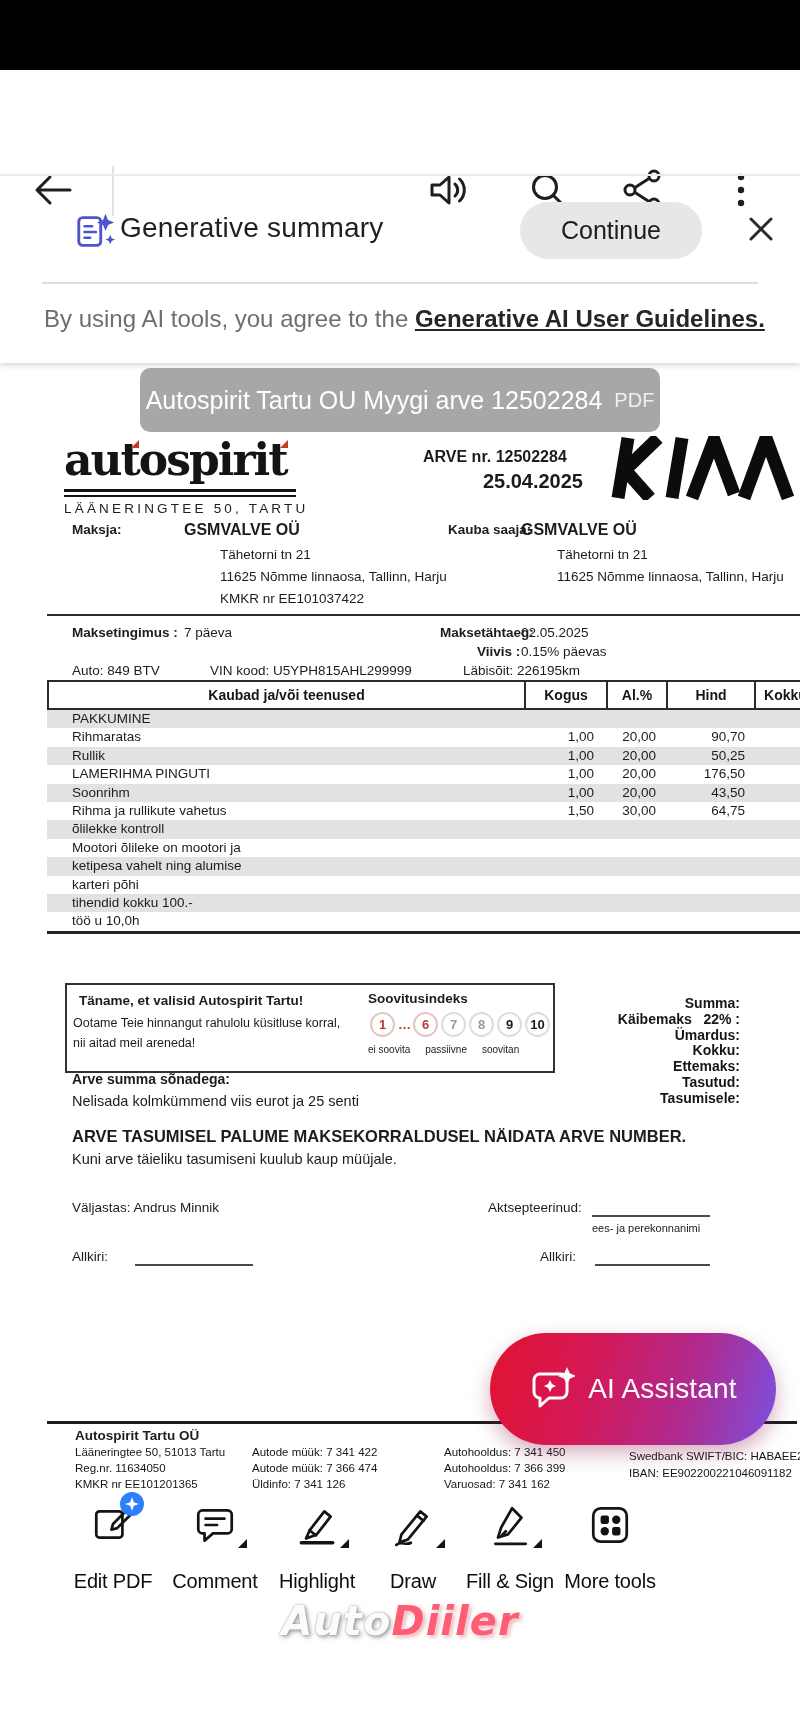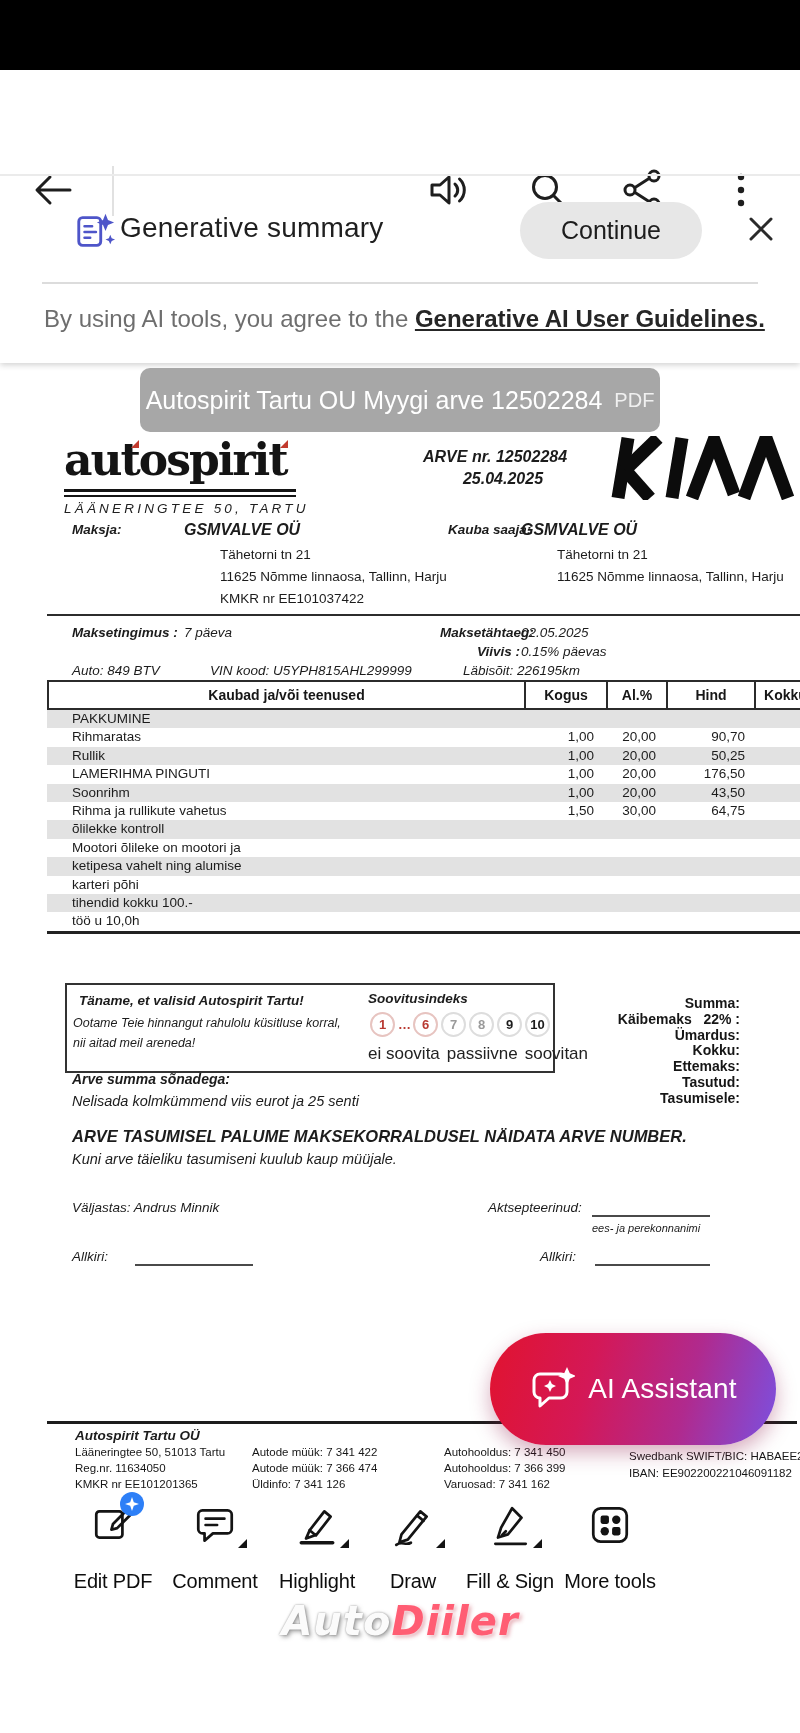--- a/index.html
+++ b/index.html
@@ -26,32 +26,32 @@
   #banner-divider{position:absolute;left:42px;top:212px;width:716px;height:2px;background:#dcdcdc;}
   #consent{position:absolute;left:44px;top:235px;font-size:24px;color:#6e6e6e;white-space:nowrap;}
   #consent .link{color:#262626;font-weight:bold;text-decoration:underline;}
 
   
   #doc-pill{left:140px;top:368px;width:520px;height:64px;border-radius:10px;background:#a7a7a7;display:flex;align-items:center;justify-content:center;gap:12px;z-index:6;}
   #doc-pill .t{color:#fff;font-size:25px;white-space:nowrap;}
   #doc-pill .b{color:#f0f0f0;font-size:20px;}
 
   
-  .inv{color:#1c1c1c;font-size:13.5px;white-space:nowrap;font-style:italic;}
+  .inv{color:#1c1c1c;font-size:13.5px;white-space:nowrap;}
   .bold{font-weight:bold;}
 
   
   #logo-name{left:64px;top:438px;font-family:"DejaVu Serif",serif;font-size:44px;font-weight:700;color:#141414;letter-spacing:-2px;line-height:1;}
   .logo-accent{width:8px;height:8px;background:#c23b2e;clip-path:polygon(0 100%,100% 0,100% 100%);}
   #logo-line1{left:64px;top:489px;width:232px;height:3px;background:#141414;}
   #logo-line2{left:64px;top:495px;width:232px;height:2px;background:#141414;}
   #logo-sub{left:64px;top:501px;font-size:13.5px;letter-spacing:3.2px;color:#202020;text-align:center;}
 
   #arve-line{left:423px;top:448px;font-size:16px;font-weight:bold;}
-  #arve-date{left:423px;top:470px;width:160px;text-align:center;font-size:16px;font-weight:bold;}
+  #arve-date{left:423px;top:470px;width:160px;text-align:right;font-size:20px;font-weight:bold;}
   #kia-logo{left:606px;top:436px;width:194px;height:66px;overflow:hidden;}
 
   .addr{line-height:22px;font-size:13.5px;color:#1c1c1c;margin-left:36px;}
 
   #divider2{left:47px;top:614px;width:753px;height:2px;background:#2c2c2c;}
 
   
   #inv-table{left:47px;top:680px;width:770px;}
   #inv-head{display:flex;height:30px;border:2px solid #2b2b2b;box-sizing:border-box;align-items:center;font-weight:bold;font-size:14px;color:#161616;}
   #inv-head .hc{text-align:center;height:100%;display:flex;align-items:center;justify-content:center;box-sizing:border-box;}
@@ -74,21 +74,21 @@
   #fb-title{left:79px;top:993px;font-size:13.5px;font-weight:bold;}
   #fb-l1{left:73px;top:1016px;font-size:12.5px;}
   #fb-l2{left:73px;top:1036px;font-size:12.5px;}
   #fb-idx-title{left:368px;top:991px;font-size:13.5px;font-weight:bold;}
   #fb-scores{left:370px;top:1012px;display:flex;align-items:center;gap:3px;}
   .score{width:21px;height:21px;line-height:21px;text-align:center;font-size:13px;font-weight:bold;}
   .sc-circle{border:2px solid #ddd;border-radius:50%;}
   .sc-plain{width:12px;letter-spacing:1px;}
   .sc-red{color:#b93a32;} .sc-red.sc-circle{border-color:#e7c4c0;}
   .sc-gray{color:#9a9a9a;} .sc-dark{color:#1c1c1c;}
-  #fb-legend{left:368px;top:1044px;display:flex;gap:7px;font-size:17px;color:#222;}
+  #fb-legend{left:368px;top:1044px;display:flex;gap:15px;font-size:10px;color:#222;}
 
   #sum-words-label{left:72px;top:1071px;font-size:14px;font-weight:bold;}
   #sum-words{left:72px;top:1093px;font-size:14.5px;}
   #notice-bold{left:72px;top:1127px;font-size:16.5px;font-weight:bold;}
   #notice{left:72px;top:1151px;font-size:14.5px;}
 
   #issued-by{left:72px;top:1200px;font-size:13.5px;}
   #accepted-label{left:488px;top:1200px;font-size:13.5px;}
   .sig-line{height:2px;background:#4a4a4a;}
   #accepted-sub{left:592px;top:1222px;font-size:11px;}

